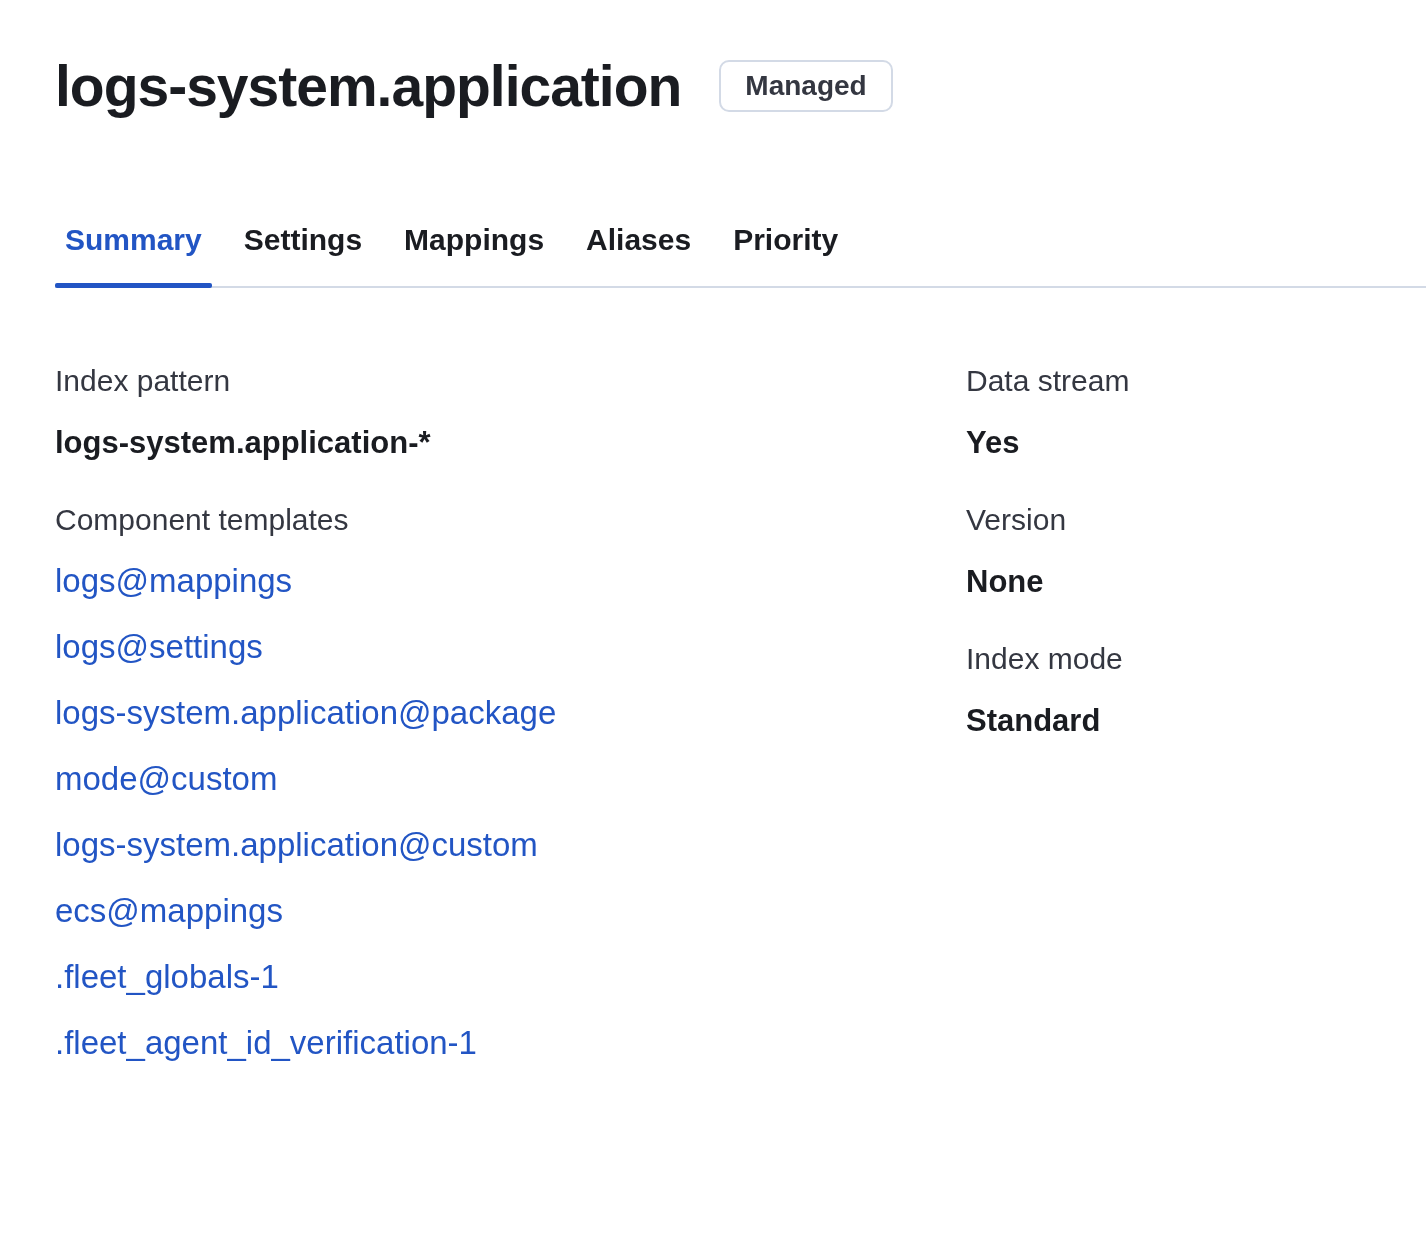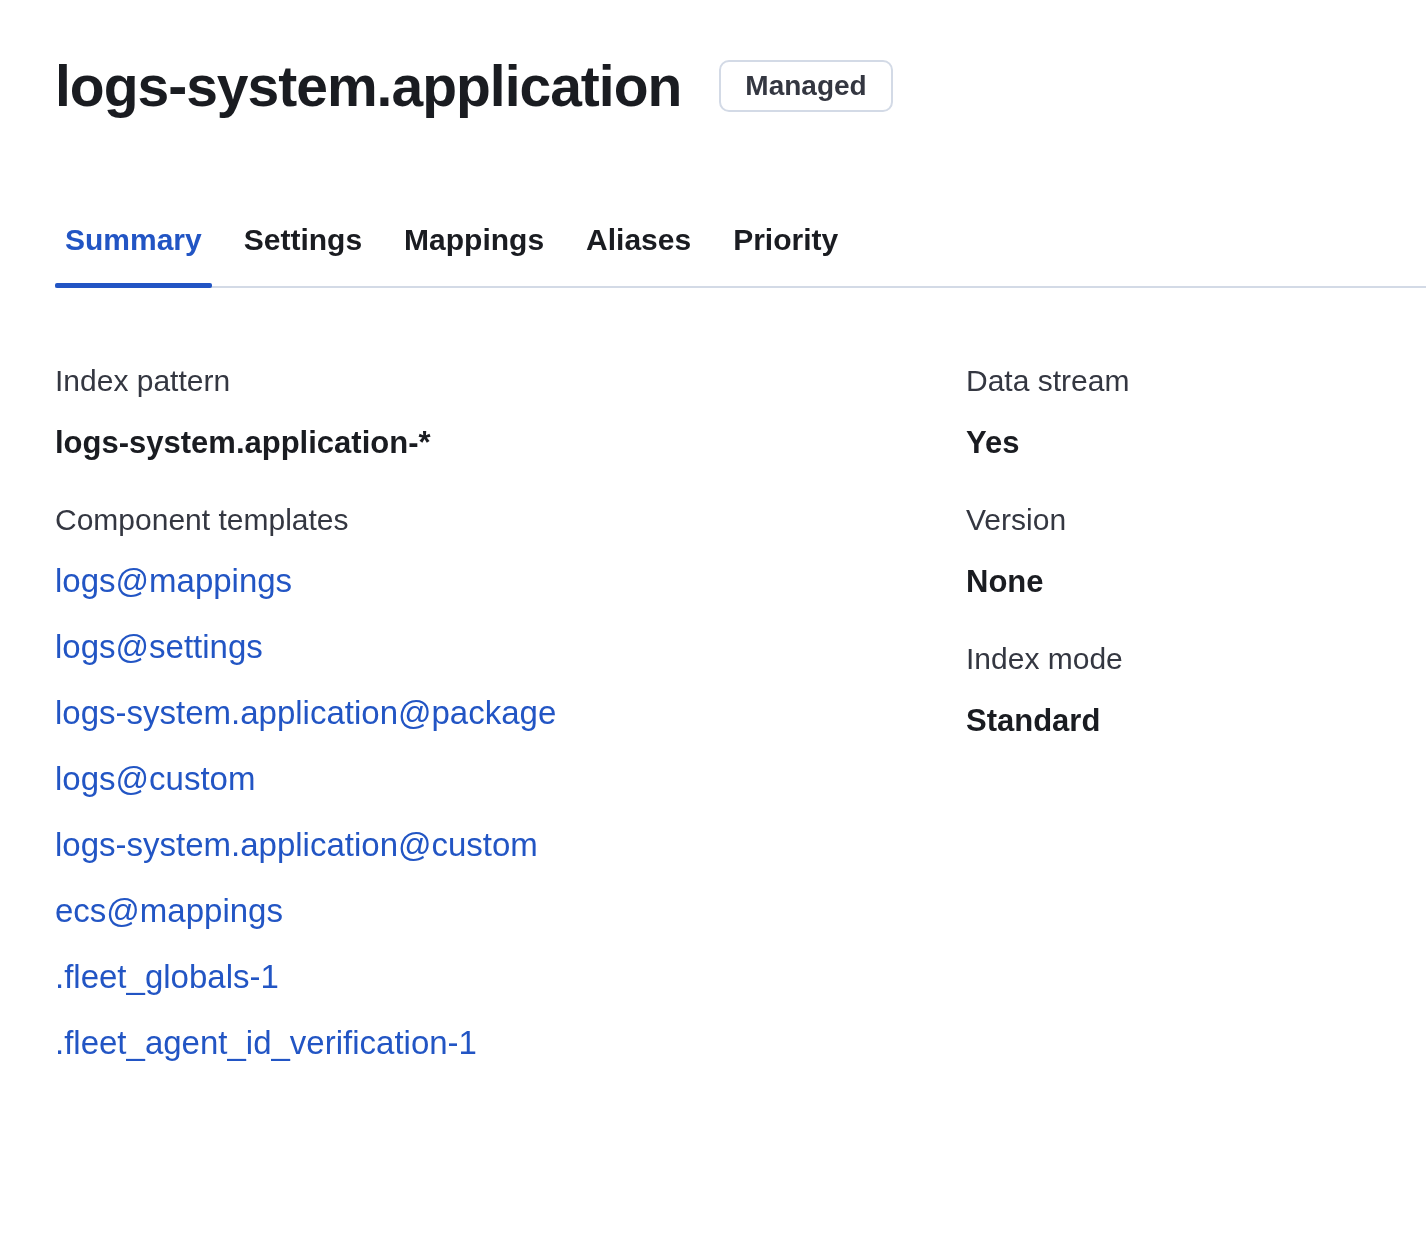--- a/index.html
+++ b/index.html
@@ -123,21 +123,21 @@
         <div class="field-value">logs-system.application-*</div>
       </div>
 
 
       <div class="group">
         <div class="field-label">Component templates</div>
         <ul class="links">
           <li><a>logs@mappings</a></li>
           <li><a>logs@settings</a></li>
           <li><a>logs-system.application@package</a></li>
-          <li><a>logs@custom</a></li>
+          <li><a>mode@custom</a></li>
           <li><a>logs-system.application@custom</a></li>
           <li><a>ecs@mappings</a></li>
           <li><a>.fleet_globals-1</a></li>
           <li><a>.fleet_agent_id_verification-1</a></li>
         </ul>
       </div>
 
     </div>
 
     <div class="col-right">

